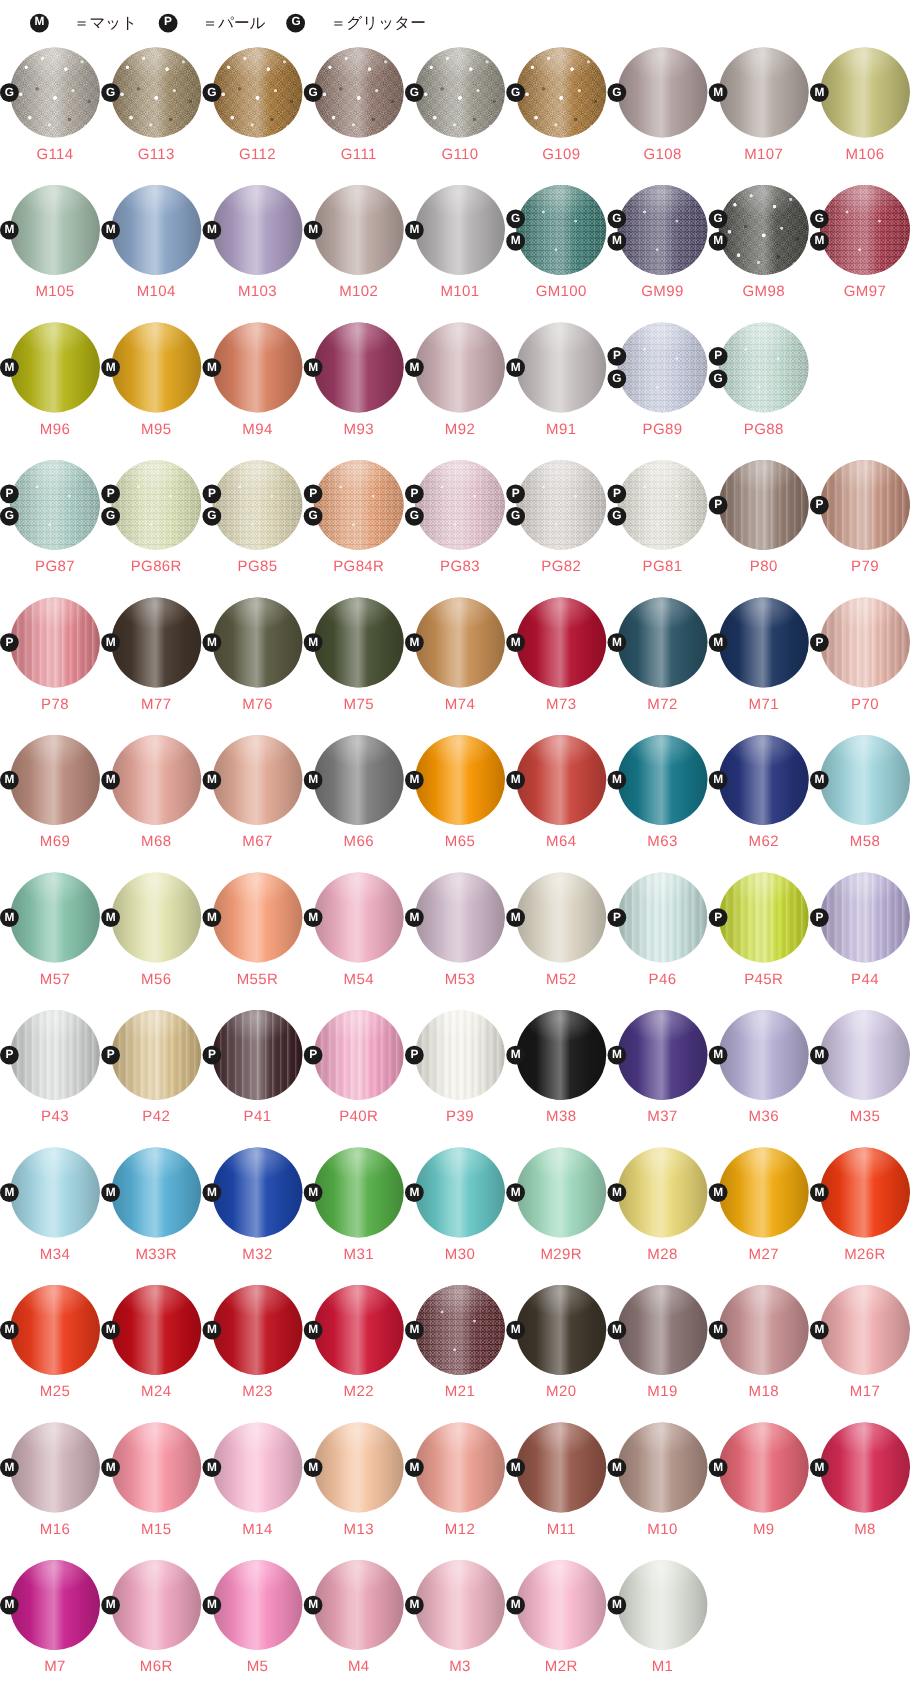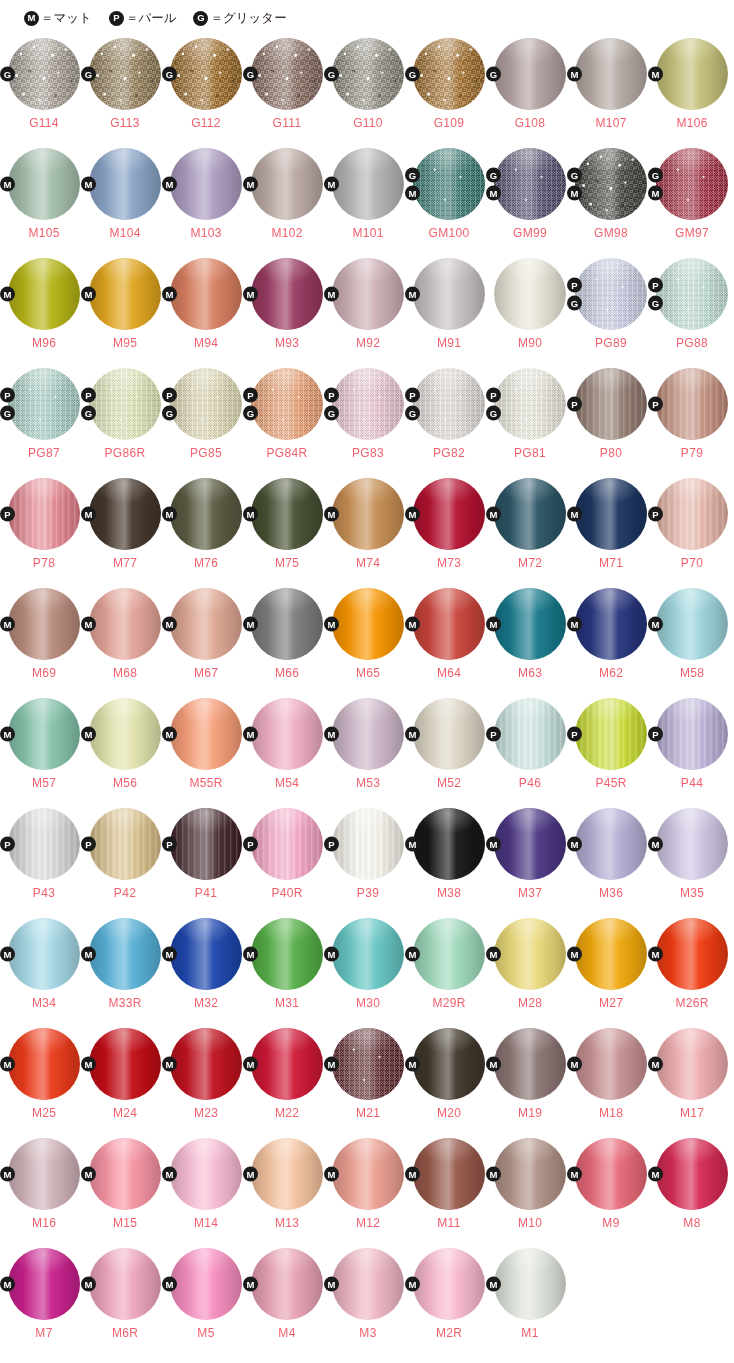--- a/index.html
+++ b/index.html
@@ -37,21 +37,21 @@
     padding-left:24px;
     gap:17px;
   }
   .legend-key{
     display:flex;
     align-items:center;
     font-size:12.5px;
     color:#231815;
     white-space:nowrap;
   }
-  .legend-key .eq{margin-left:2px;font-family:Liberation Serif, serif;}
+  .legend-key .eq{margin-left:20px;font-family:Liberation Serif, serif;}
 
   
   .badge{
     display:inline-flex;
     align-items:center;
     justify-content:center;
     width:15px;height:15px;
     border-radius:50%;
     background:#1a1a1a;
     color:#ffffff;
@@ -510,29 +510,20 @@
             <div class="top-light"></div>
           </div>
           <div class="disc-badges">
             <span class="badge">M</span>
           </div>
         </div>
         <div class="swatch-label">M91</div>
       </div>
       <div class="swatch-cell">
         <div class="disc-wrap">
-          <div class="disc gloss" style="background: rgb(232, 228, 216);">
-            <div class="sheen"></div>
-            <div class="top-light"></div>
-          </div>
-        </div>
-        <div class="swatch-label">M90</div>
-      </div>
-      <div class="swatch-cell">
-        <div class="disc-wrap">
           <div class="disc shimmer" style="background: rgb(197, 203, 224);">
             <div class="sheen"></div>
             <div class="top-light"></div>
           </div>
           <div class="disc-badges">
             <span class="badge">P</span>
             <span class="badge">G</span>
           </div>
         </div>
         <div class="swatch-label">PG89</div>

